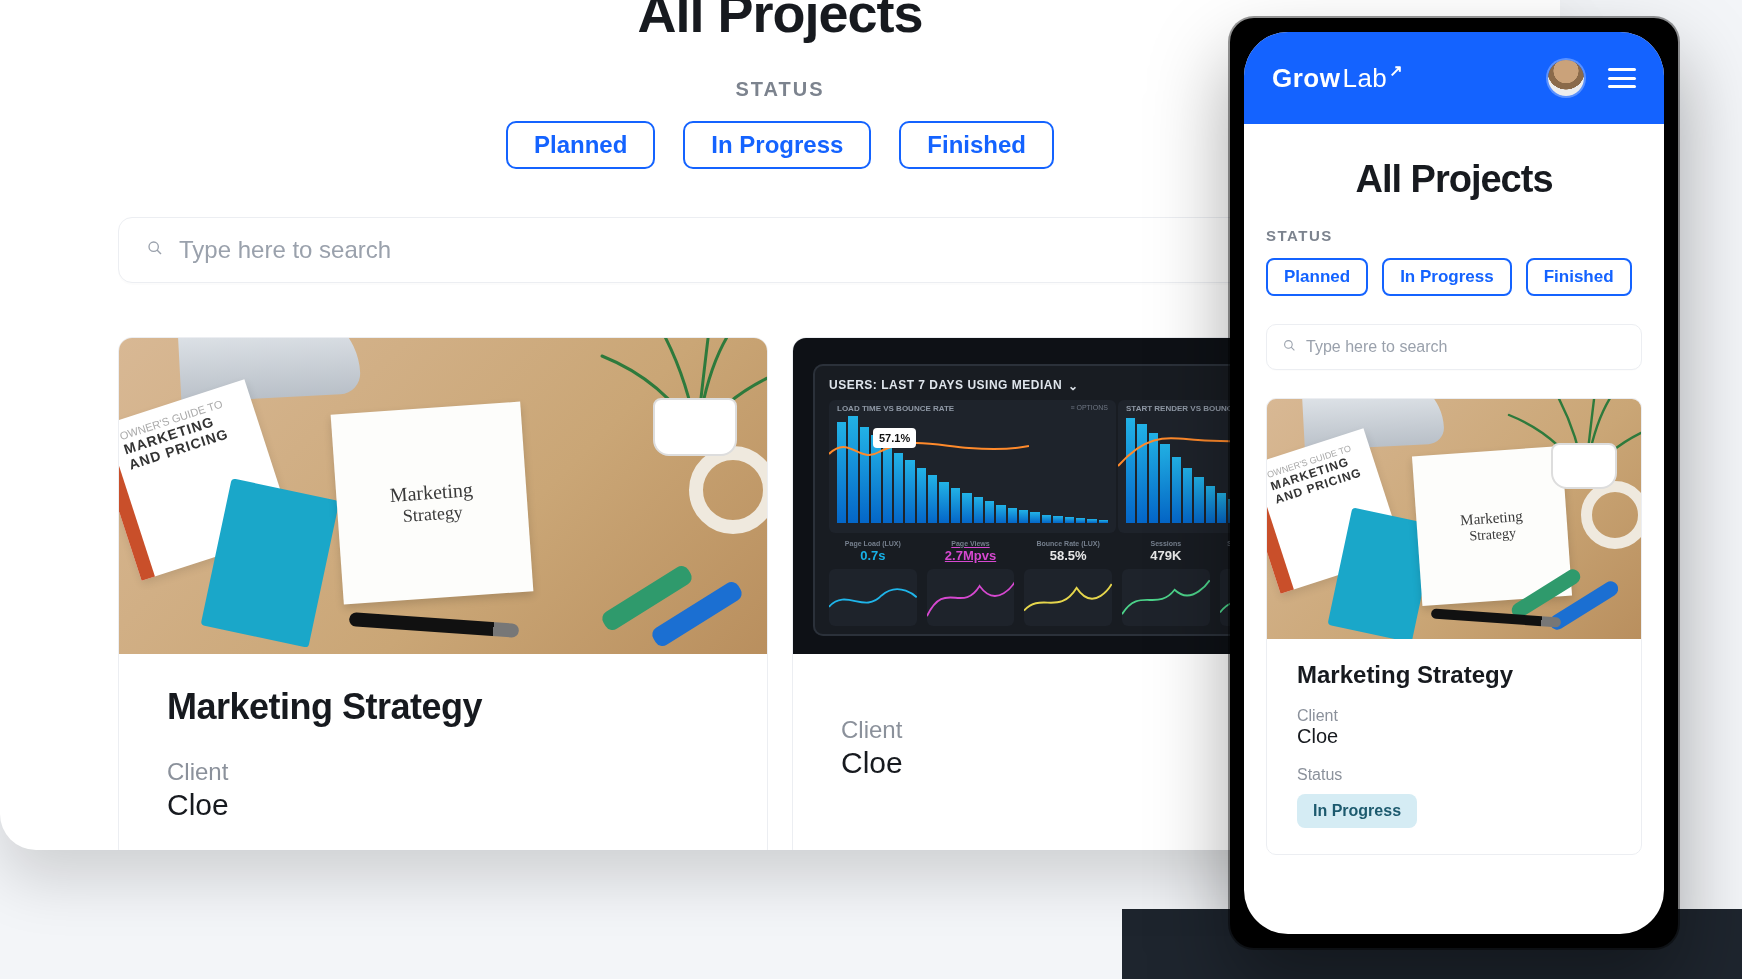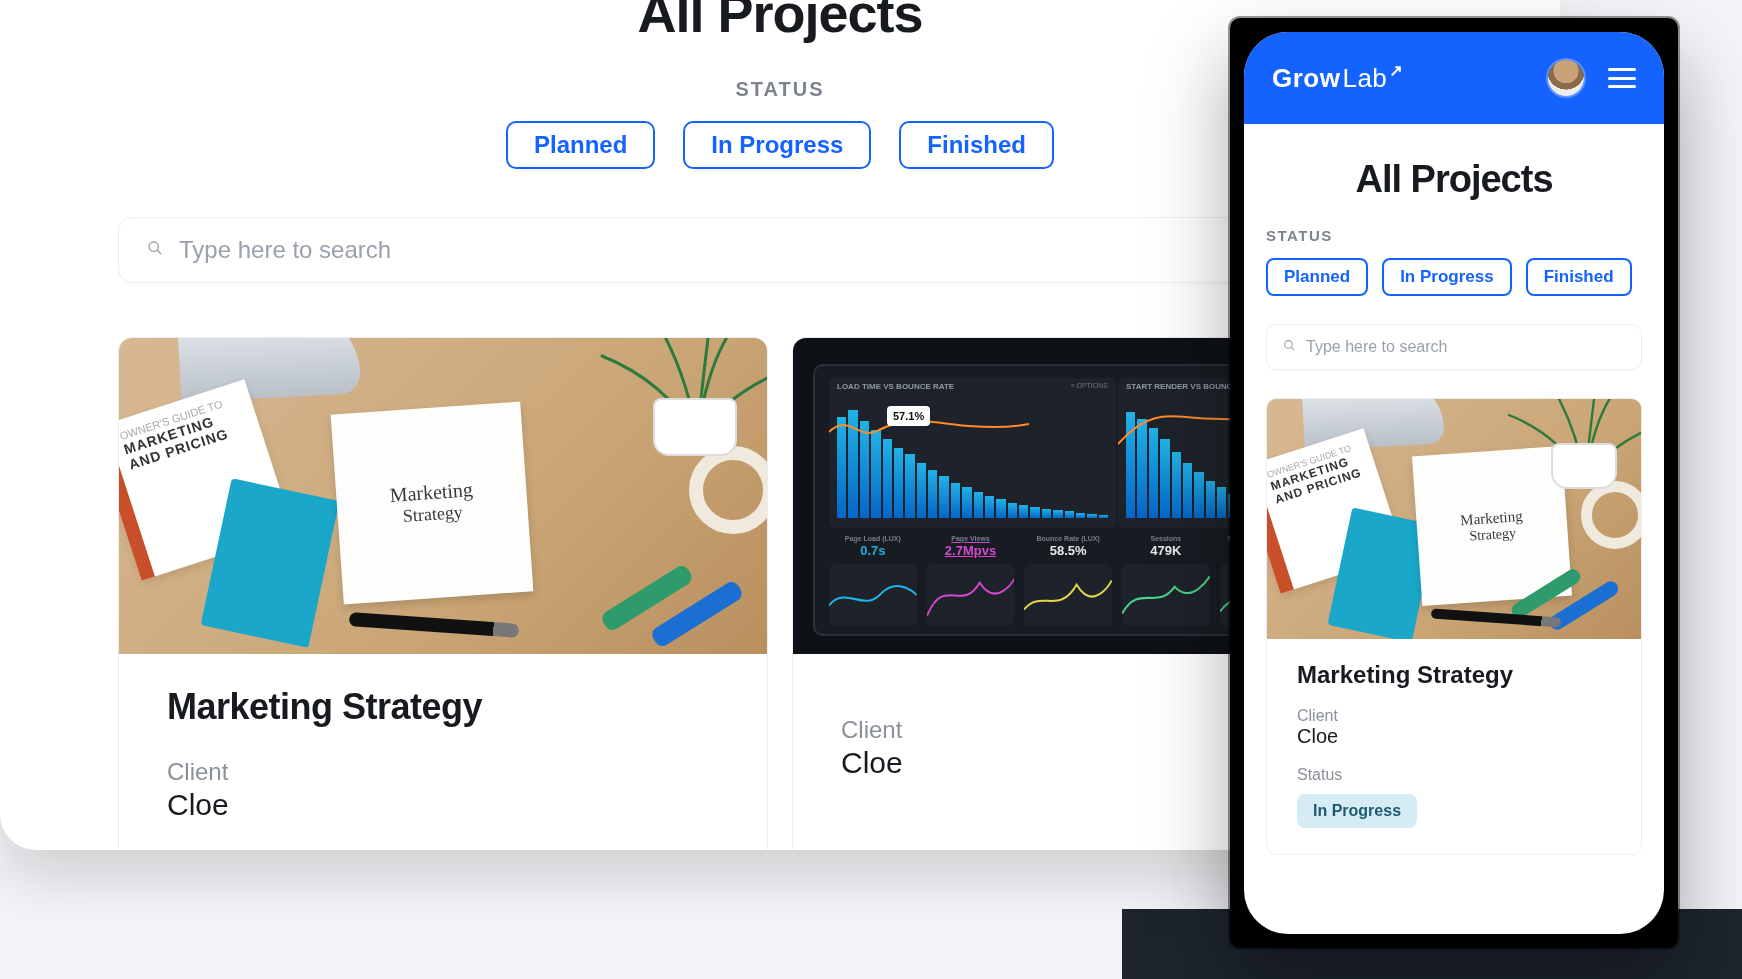--- a/index.html
+++ b/index.html
@@ -198,21 +198,21 @@
     .spark{flex:1;background:#1e232b;border-radius:6px;position:relative;}
 
     
     .phone {
       position: absolute;
       top: 18px;
       right: 64px;
       width: 448px;
       height: 930px;
       background: #000;
-      border-radius: 10px;
+      border-radius: 24px;
       padding: 14px;
       box-shadow: 0 40px 80px rgba(0,0,0,.35), 0 0 0 2px rgba(0,0,0,.4);
     }
     .phone-screen {
       width: 100%; height: 100%;
       background: #fff;
       border-radius: 44px;
       overflow: hidden;
       display: flex;
       flex-direction: column;
@@ -331,20 +331,24 @@
           <div class="field-label">Client</div>
           <div class="field-value">Cloe</div>
 
         </div>
       </div>
 
       <div class="card">
         <div class="card-img">
           <div class="dash-bg"></div>
           <div class="screen">
+            <div class="screen-header">
+              <span>USERS: LAST 7 DAYS USING MEDIAN</span>
+              <span class="chev">⌄</span>
+            </div>
             <div class="row2">
               <div class="chart-box">
                 <div class="ch-title">LOAD TIME VS BOUNCE RATE</div>
                 <div class="ch-opts">≡ OPTIONS</div>
                 <div class="bars">
                   <span style="height:92%"></span>
                     <span style="height:98%"></span>
                     <span style="height:88%"></span>
                     <span style="height:80%"></span>
                     <span style="height:72%"></span>
@@ -364,21 +368,21 @@
                     <span style="height:8%"></span>
                     <span style="height:7%"></span>
                     <span style="height:6%"></span>
                     <span style="height:5%"></span>
                     <span style="height:4%"></span>
                     <span style="height:3%"></span>
                 </div>
                 <svg class="orange-line" viewBox="0 0 200 100" preserveAspectRatio="none">
                     <path d="M0 30 C20 10 30 40 50 28 C80 12 110 22 140 24 C170 26 190 24 200 22" stroke="#ff8a2b" stroke-width="2" fill="none"></path>
                   </svg>
-                <div class="badge" style="left:58px;top:28px;">57.1%</div>
+                <div class="badge" style="left:44px;top:28px;">57.1%</div>
               </div>
               <div class="chart-box">
                 <div class="ch-title">START RENDER VS BOUNCE RATE</div>
                 <div class="ch-opts">≡ OPTIONS</div>
                 <div class="bars">
                   <span style="height:96%"></span>
                     <span style="height:90%"></span>
                     <span style="height:82%"></span>
                     <span style="height:72%"></span>
                     <span style="height:60%"></span>

